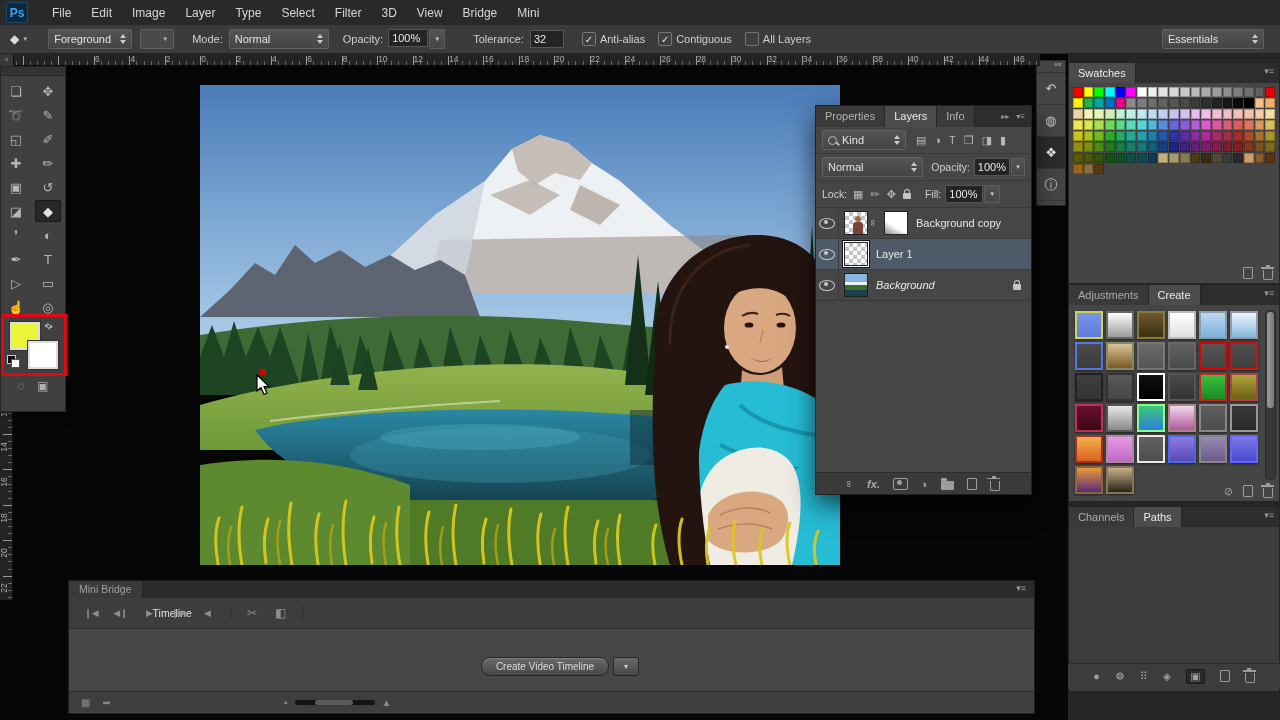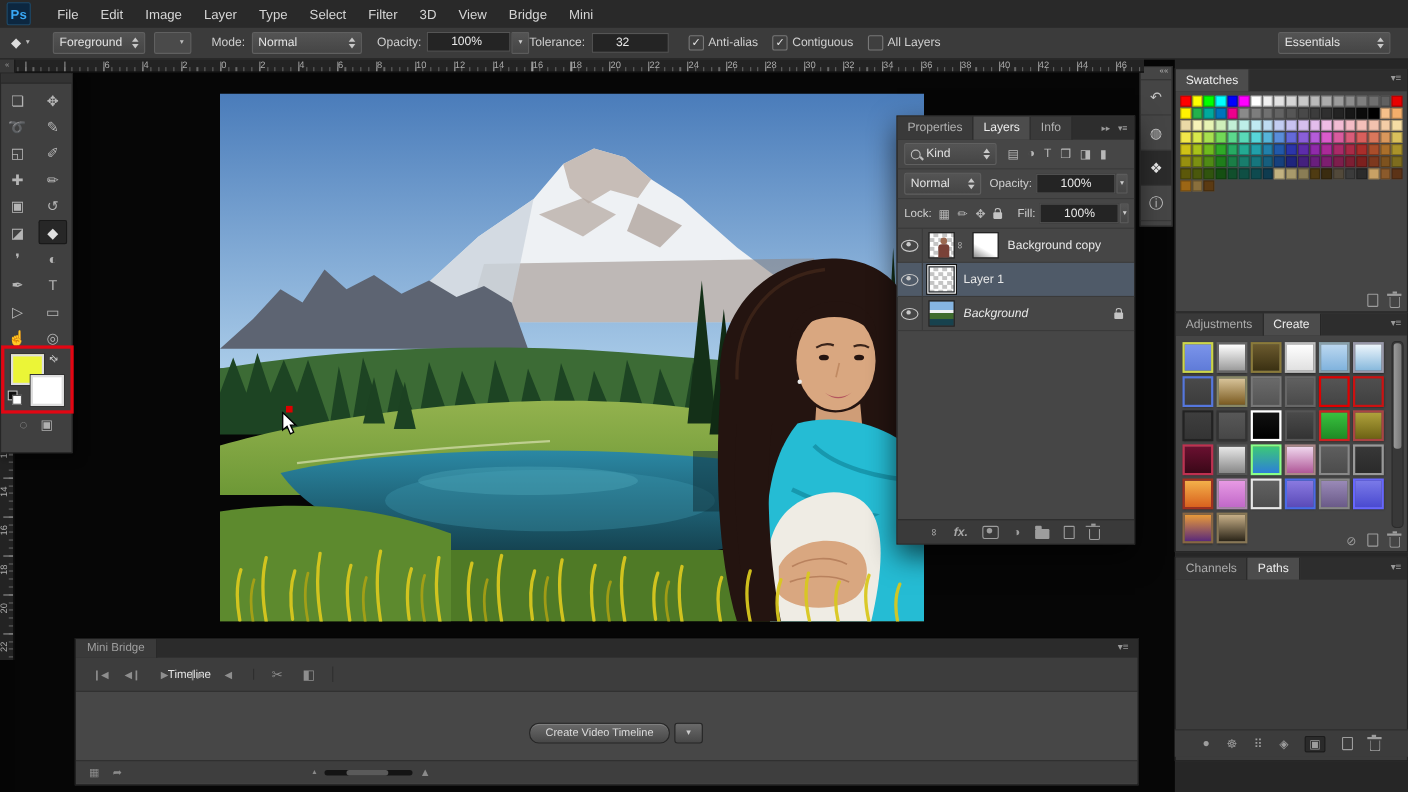--- a/index.html
+++ b/index.html
@@ -20,21 +20,21 @@
   .tool-preset{margin-left:10px;color:#ddd;font-size:12px;display:flex;align-items:center;gap:3px;}
   .tiny-arrow{font-size:6px;color:#bbb;}
   .dd{height:18px;background:linear-gradient(#545454,#454545);border:1px solid #606060;border-radius:2px;
       color:#e2e2e2;display:flex;align-items:center;padding:0 5px;font-size:11px;}
   .stepper{display:flex;flex-direction:column;gap:2px;margin-left:auto;padding-left:6px;}
   .stepper i{width:0;height:0;border-left:3px solid transparent;border-right:3px solid transparent;display:block;}
   .stepper .up{border-bottom:4px solid #c8c8c8;}
   .stepper .dn{border-top:4px solid #c8c8c8;}
   .lbl{color:#cfcfcf;}
   .valbox{height:16px;background:#242424;border:1px solid #555;color:#e8e8e8;display:flex;align-items:center;
-          padding:0 21px;font-size:11px;}
+          padding:0 3px;font-size:11px;}
   .ddbtn{width:14px;height:18px;background:linear-gradient(#545454,#454545);border:1px solid #5c5c5c;display:flex;
          align-items:center;justify-content:center;font-size:6px;color:#ccc;margin-left:1px;border-radius:1px;}
   .checkbox{width:12px;height:12px;background:#3f3f3f;border:1px solid #787878;border-radius:2px;display:inline-flex;
             align-items:center;justify-content:center;color:#e8e8e8;font-size:10px;margin-right:4px;}
   .chk-true::after{content:"✓";}
   .chkwrap{display:flex;align-items:center;}
 
   
   .ruler-corner{left:0;top:53px;width:13px;height:13px;background:#383838;color:#999;font-size:7px;
                 display:flex;align-items:center;justify-content:center;z-index:12;border-right:1px solid #101010;}
@@ -229,21 +229,21 @@
       <span class="stepper">
           <i class="up"></i>
           <i class="dn"></i>
         </span>
     </div>
     <span class="lbl" style="margin-left:14px">Opacity:</span>
     <div style="display:flex;margin-left:5px">
       <div class="valbox" style="width:32px">100%</div>
       <div class="ddbtn">▼</div>
     </div>
-    <span class="lbl" style="">Tolerance:</span>
+    <span class="lbl" style="margin-left:28px">Tolerance:</span>
     <div class="valbox" style="width:26px;margin-left:6px">32</div>
     <div style="display:flex;margin-left:18px;gap:13px">
 
         <span class="chkwrap">
           <span class="checkbox chk-true"></span>
           <span class="lbl">Anti-alias</span>
         </span>
 
         <span class="chkwrap">
           <span class="checkbox chk-true"></span>

